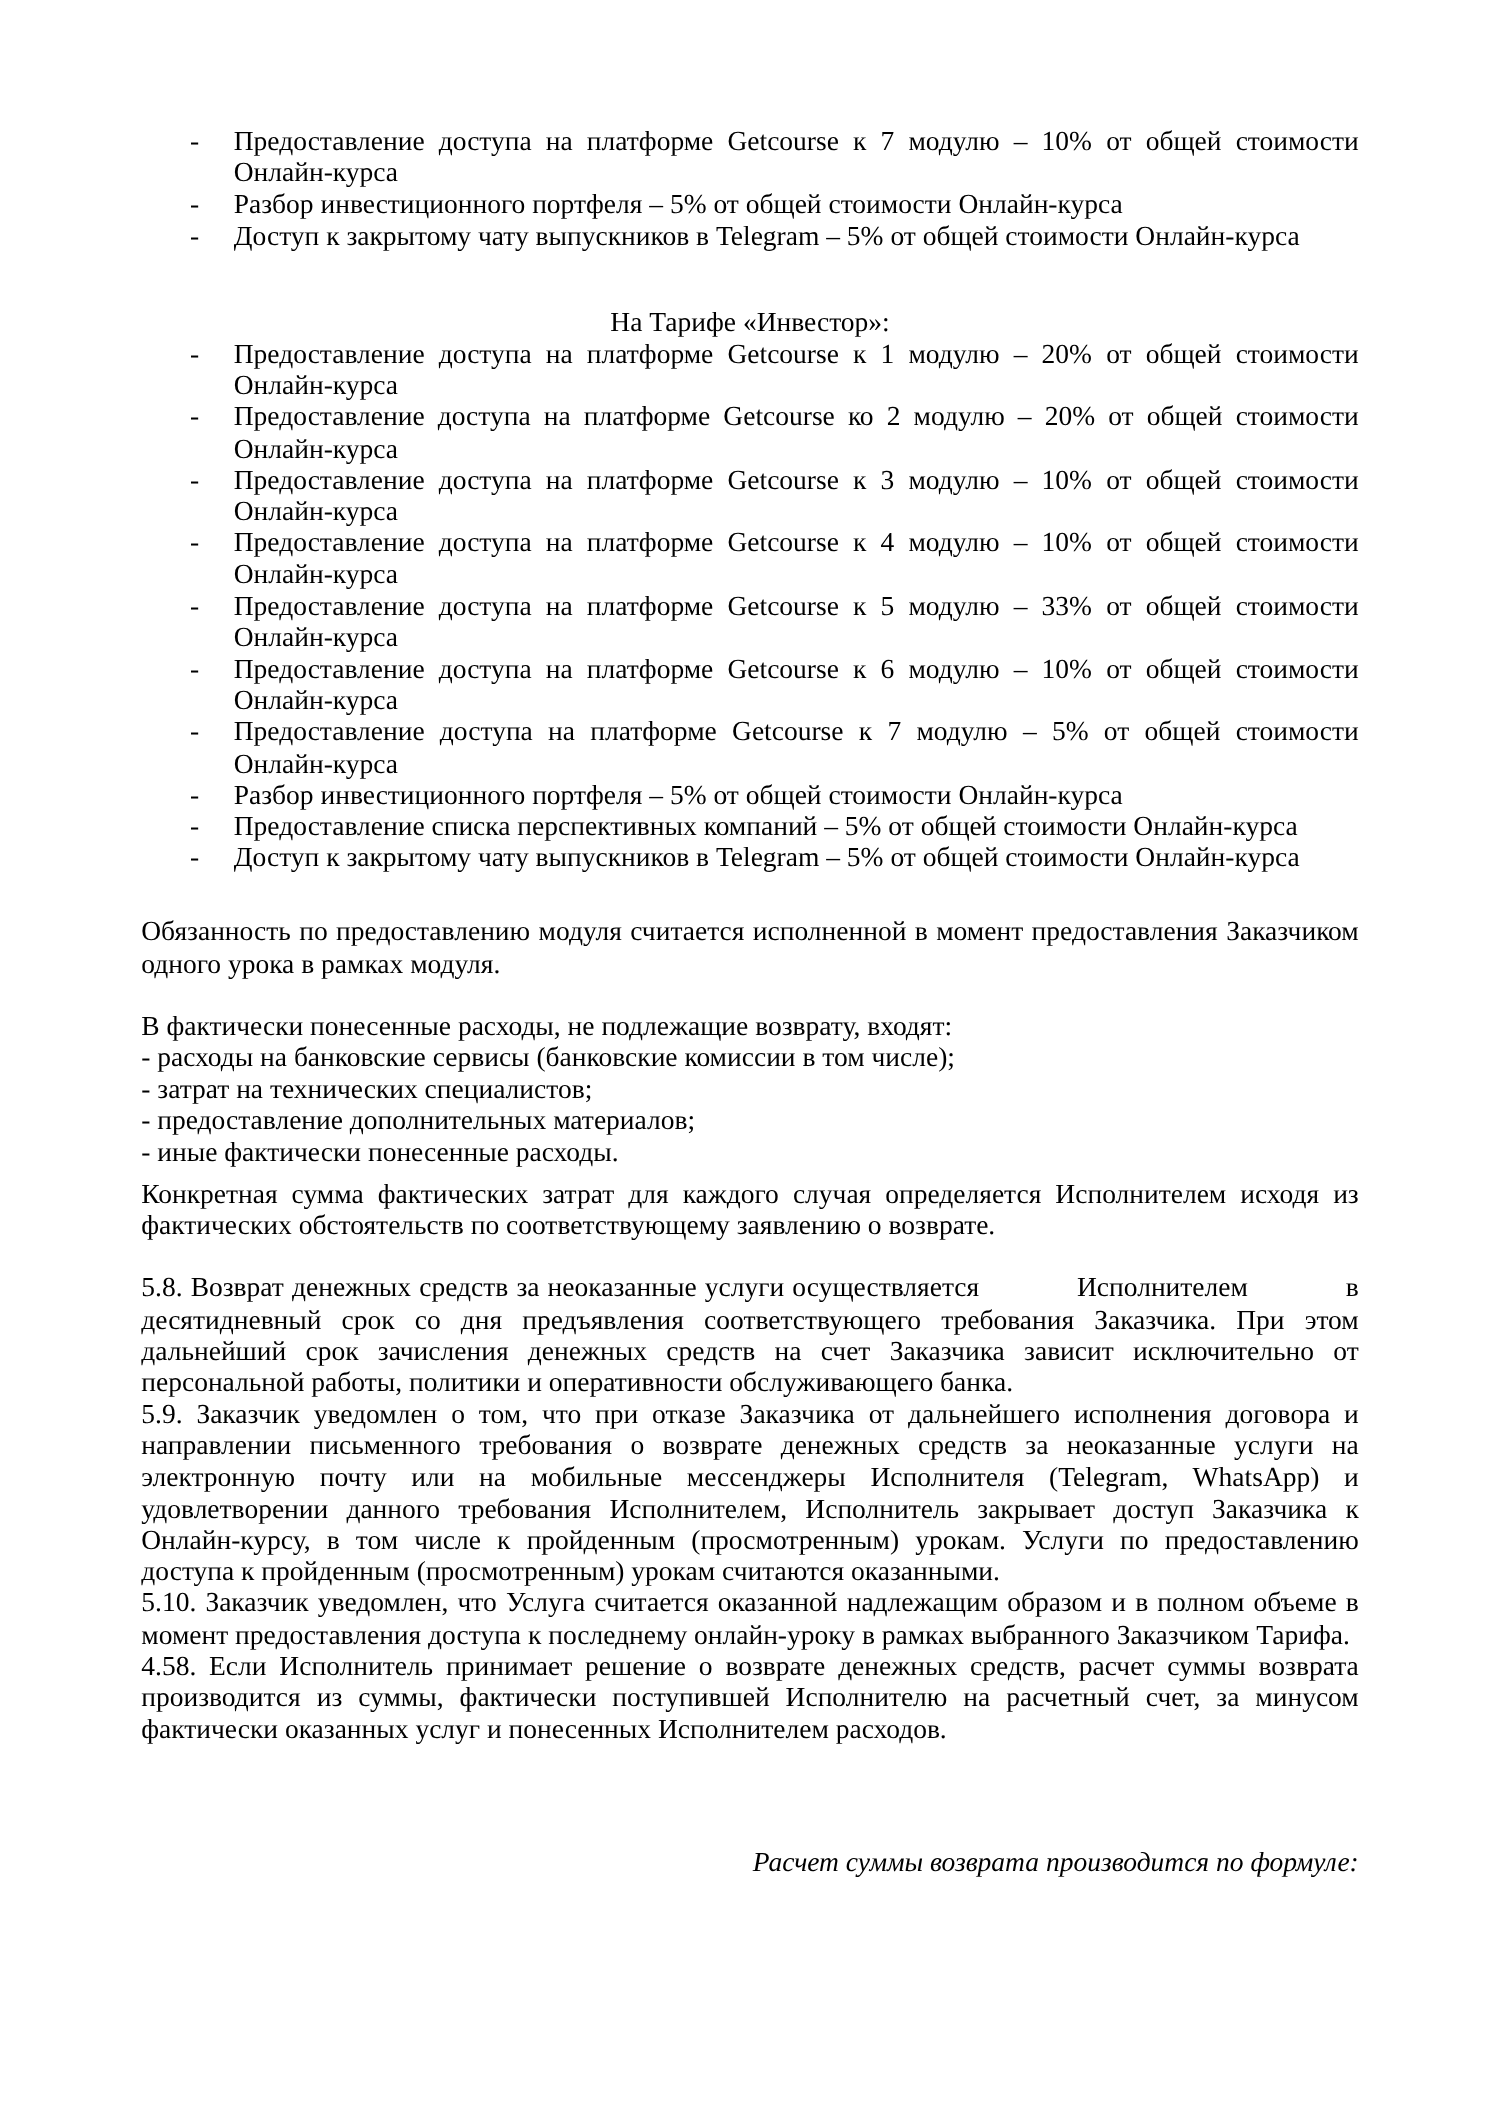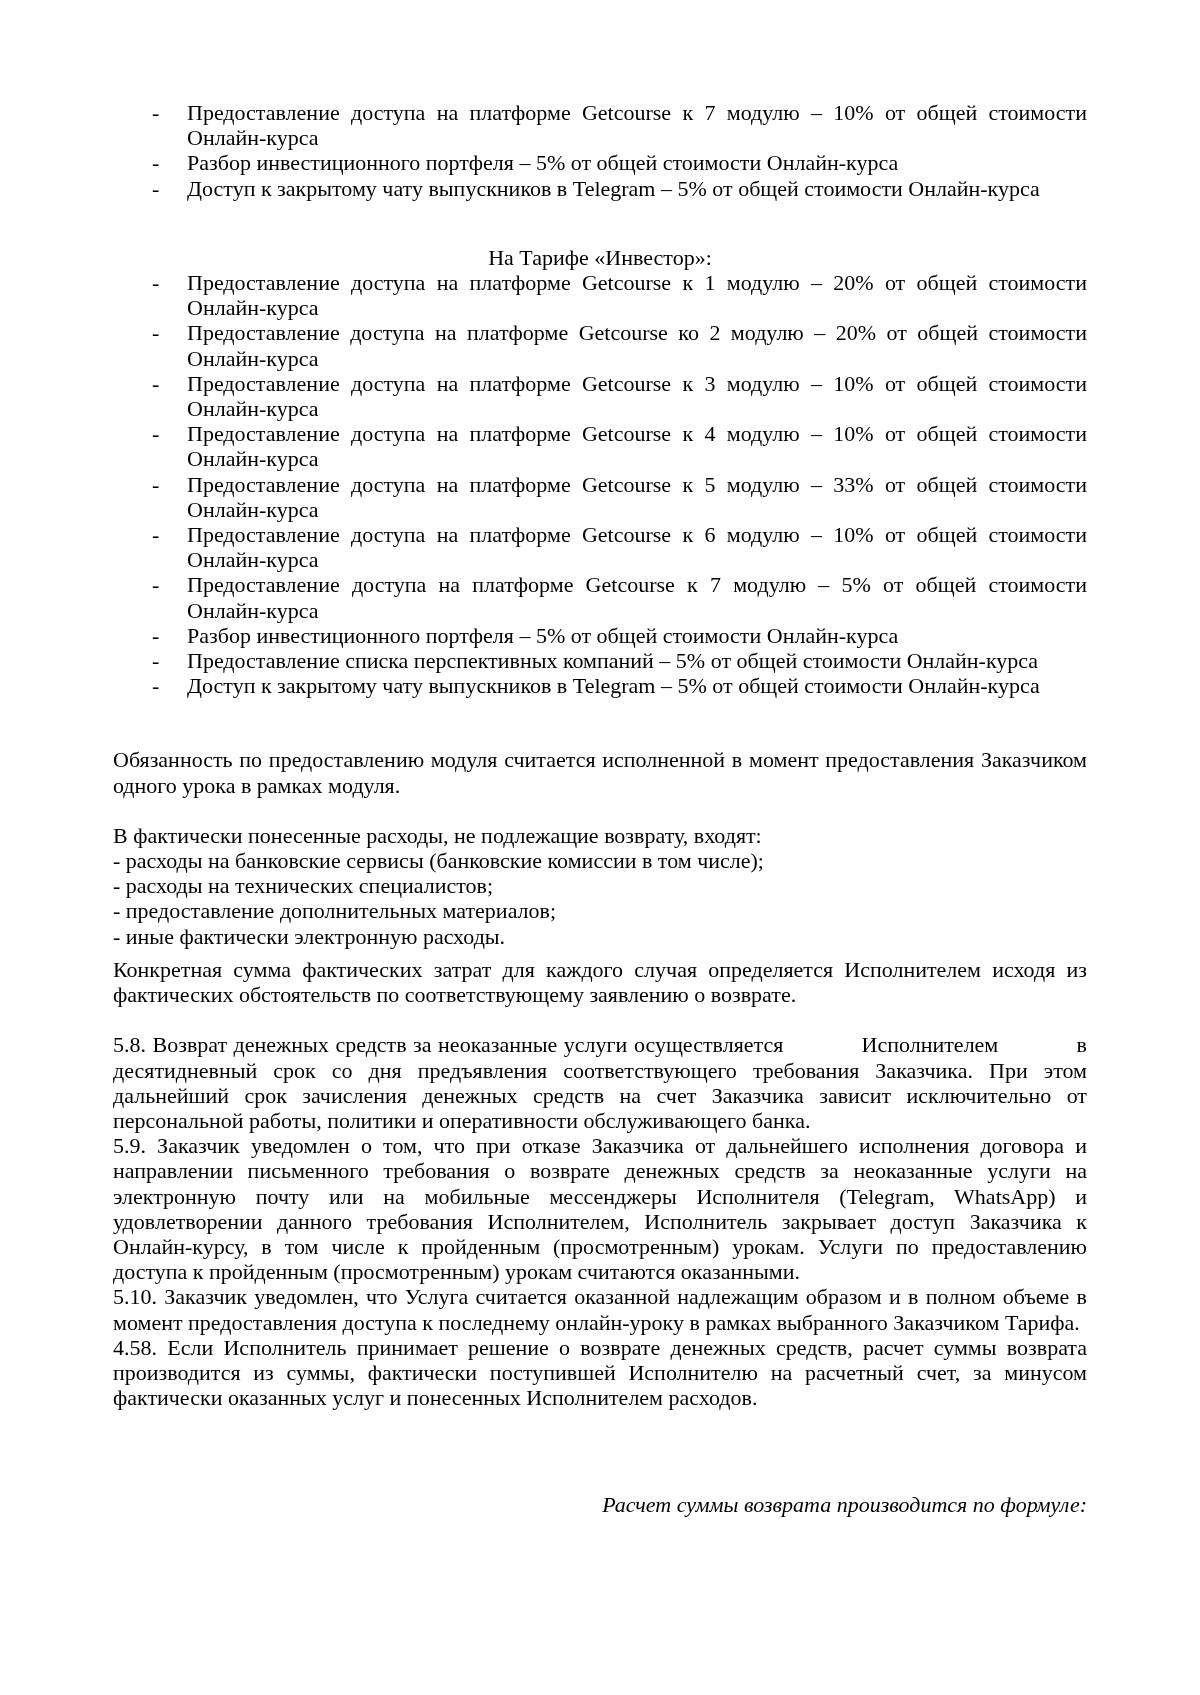--- a/index.html
+++ b/index.html
@@ -37,21 +37,21 @@
     left: 39px;
     top: 0;
   }
   .plain-line {
     text-align: justify;
   }
   .heading {
     text-align: center;
   }
   .mt-44 { margin-top: 44px; }
-  .mt-34 { margin-top: 49px; font-family: Liberation Serif, serif; }
+  .mt-34 { margin-top: 34px; font-family: Liberation Serif, serif; }
   .mt-25 { margin-top: 25px; }
   .mt-24 { margin-top: 8px; }
   .mt-82 { margin-top: 82px; }
   .formula-caption {
     font-style: italic;
     text-align: right;
   }
 </style>
 </head>
 <body>
@@ -118,23 +118,23 @@
         <span>Доступ к закрытому чату выпускников в Telegram – 5% от общей стоимости Онлайн-курса</span>
       </div>
       </div>
 
     <div class="para mt-34">Обязанность по предоставлению модуля считается исполненной в момент предоставления Заказчиком одного урока в рамках модуля.</div>
 
     <div class="mt-25">
       <div class="para">В фактически понесенные расходы, не подлежащие возврату, входят:</div>
       <div>
           <div class="plain-line">- расходы на банковские сервисы (банковские комиссии в том числе);</div>
-          <div class="plain-line">- расходы на технических специалистов;</div>
+          <div class="plain-line">- затрат на технических специалистов;</div>
           <div class="plain-line">- предоставление дополнительных материалов;</div>
-          <div class="plain-line">- иные фактически электронную расходы.</div>
+          <div class="plain-line">- иные фактически понесенные расходы.</div>
         </div>
     </div>
 
     <div class="para mt-24">Конкретная сумма фактических затрат для каждого случая определяется Исполнителем исходя из фактических обстоятельств по соответствующему заявлению о возврате.</div>
 
     <div class="para mt-25">5.8. Возврат денежных средств за неоказанные услуги осуществляется &nbsp;&nbsp;&nbsp;&nbsp;&nbsp;&nbsp;&nbsp;&nbsp;&nbsp;&nbsp; Исполнителем &nbsp;&nbsp;&nbsp;&nbsp;&nbsp;&nbsp;&nbsp;&nbsp;&nbsp;&nbsp; в десятидневный срок со дня предъявления соответствующего требования Заказчика. При этом дальнейший срок зачисления денежных средств на счет Заказчика зависит исключительно от персональной работы, политики и оперативности обслуживающего банка.</div>
     <div class="para">5.9. Заказчик уведомлен о том, что при отказе Заказчика от дальнейшего исполнения договора и направлении письменного требования о возврате денежных средств за неоказанные услуги на электронную почту или на мобильные мессенджеры Исполнителя (Telegram, WhatsApp) и удовлетворении данного требования Исполнителем, Исполнитель закрывает доступ Заказчика к Онлайн-курсу, в том числе к пройденным (просмотренным) урокам. Услуги по предоставлению доступа к пройденным (просмотренным) урокам считаются оказанными.</div>
     <div class="para">5.10. Заказчик уведомлен, что Услуга считается оказанной надлежащим образом и в полном объеме в момент предоставления доступа к последнему онлайн-уроку в рамках выбранного Заказчиком Тарифа.</div>
     <div class="para">4.58. Если Исполнитель принимает решение о возврате денежных средств, расчет суммы возврата производится из суммы, фактически поступившей Исполнителю на расчетный счет, за минусом фактически оказанных услуг и понесенных Исполнителем расходов.</div>
 

